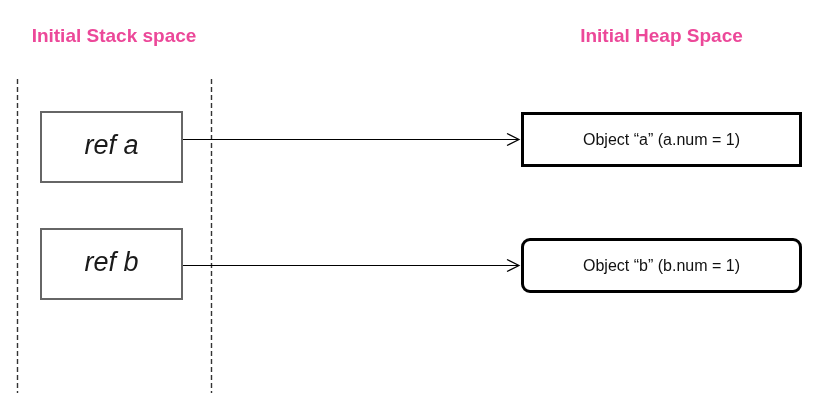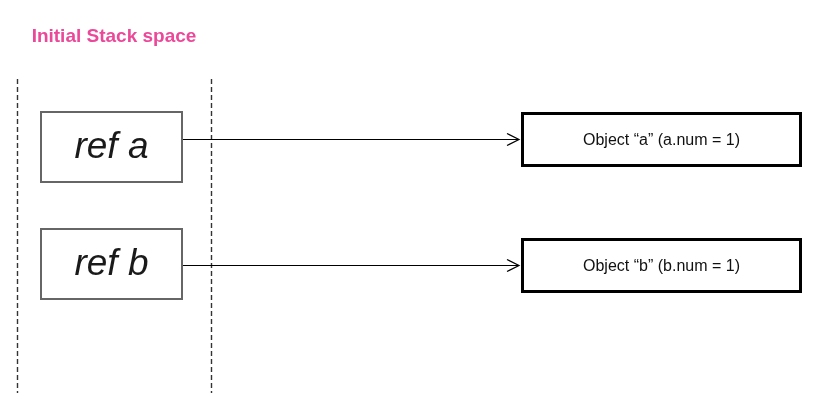--- a/index.html
+++ b/index.html
@@ -50,21 +50,21 @@
     height: 72px;
     box-sizing: border-box;
     border: 2px solid #666666;
     background: #ffffff;
     display: flex;
     align-items: center;
     justify-content: center;
   }
   .ref-box .ref-label {
     font-style: italic;
-    font-size: 37px;
+    font-size: 27px;
     color: #1a1a1a;
     line-height: 1;
     padding-bottom: 4px;
   }
   .ref-a { top: 111px; }
   .ref-b { top: 228px; }
   .heap-box {
     position: absolute;
     left: 521px;
     width: 281px;
@@ -75,21 +75,21 @@
     display: flex;
     align-items: center;
     justify-content: center;
   }
   .heap-box .heap-label {
     font-size: 16px;
     color: #111111;
     white-space: nowrap;
   }
   .heap-a { top: 112px; }
-  .heap-b { top: 238px; }
+  .heap-b { top: 238px; border-radius: 9px; }
 </style>
 </head>
 <body>
 
 <div class="canvas">
 
   <svg class="connector-layer" viewBox="0 0 827 414" xmlns="http://www.w3.org/2000/svg">
 
     <line x1="17.5" y1="79" x2="17.5" y2="393" stroke="#333333" stroke-width="1.4" stroke-dasharray="5,3"></line>
     <line x1="211.5" y1="79" x2="211.5" y2="393" stroke="#333333" stroke-width="1.4" stroke-dasharray="5,3"></line>
@@ -100,20 +100,21 @@
     </g>
 
     <g>
       <line x1="183" y1="265.5" x2="518" y2="265.5" stroke="#000000" stroke-width="1.2"></line>
       <polyline points="507,259.5 519,265.5 507,271.5" fill="none" stroke="#000000" stroke-width="1.2"></polyline>
     </g>
   </svg>
 
   <div class="section-title stack-title">Initial Stack space</div>
 
+  <div class="section-title heap-title">Initial Heap Space</div>
 
   <div class="ref-box ref-a">
     <span class="ref-label">ref a</span>
   </div>
 
   <div class="ref-box ref-b">
     <span class="ref-label">ref b</span>
   </div>
 
   <div class="heap-box heap-a">

